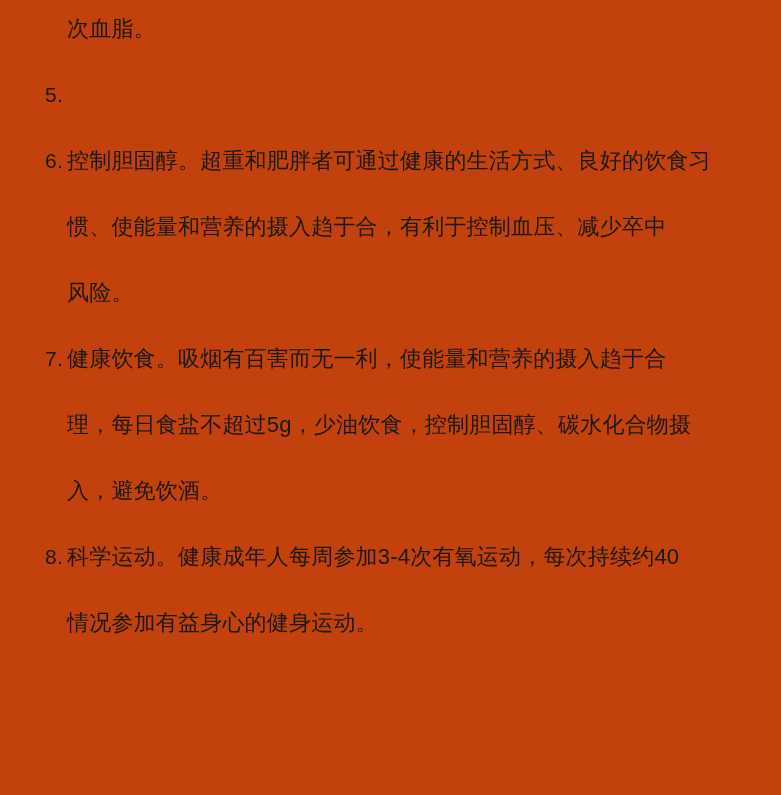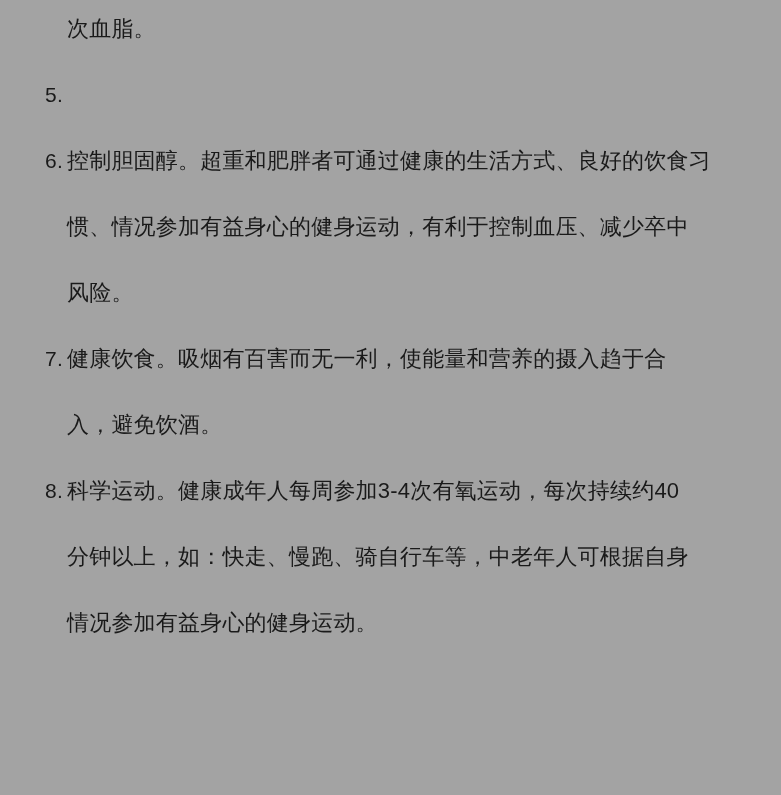--- a/index.html
+++ b/index.html
@@ -11,21 +11,21 @@
     width: 781px;
     height: 795px;
     overflow: hidden;
     font-family: "Liberation Sans", sans-serif;
     color: #1a1a1a;
   }
   .page {
     position: relative;
     width: 781px;
     height: 795px;
-    background: #a3a3a3;
+    background: #c2410c;
   }
   .doc {
     position: absolute;
     top: -4px;
     left: 0;
     right: 0;
   }
   .doc-line {
     position: relative;
     height: 66px;
@@ -44,21 +44,21 @@
   }
 </style>
 </head>
 <body>
 
 <div class="page">
   <div class="doc" id="doc" style="color: rgb(26, 26, 26);">
       <div class="doc-line"><span>次血脂。</span></div>
       <div class="doc-line"><span class="item-number">5.</span></div>
       <div class="doc-line"><span class="item-number">6.</span><span>控制胆固醇。超重和肥胖者可通过健康的生活方式、良好的饮食习</span></div>
-      <div class="doc-line"><span>惯、情况参加有益身心的健身运动，有利于控制血压、减少卒中</span></div>
+      <div class="doc-line"><span>惯、使能量和营养的摄入趋于合，有利于控制血压、减少卒中</span></div>
       <div class="doc-line"><span>风险。</span></div>
       <div class="doc-line"><span class="item-number">7.</span><span>健康饮食。吸烟有百害而无一利，使能量和营养的摄入趋于合</span></div>
+      <div class="doc-line"><span>理，每日食盐不超过5g，少油饮食，控制胆固醇、碳水化合物摄</span></div>
       <div class="doc-line"><span>入，避免饮酒。</span></div>
       <div class="doc-line"><span class="item-number">8.</span><span>科学运动。健康成年人每周参加3-4次有氧运动，每次持续约40</span></div>
-      <div class="doc-line"><span>分钟以上，如：快走、慢跑、骑自行车等，中老年人可根据自身</span></div>
       <div class="doc-line"><span>情况参加有益身心的健身运动。</span></div>
     </div>
 </div>
 
 </body></html>

